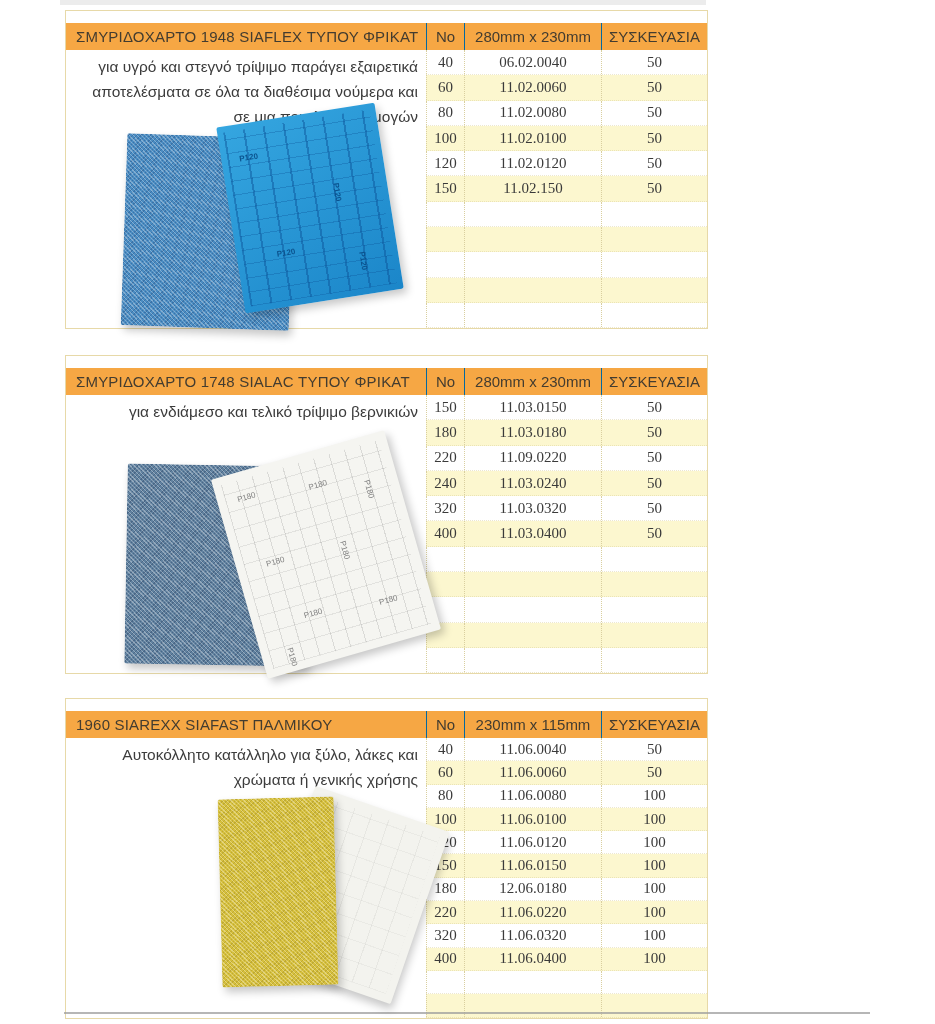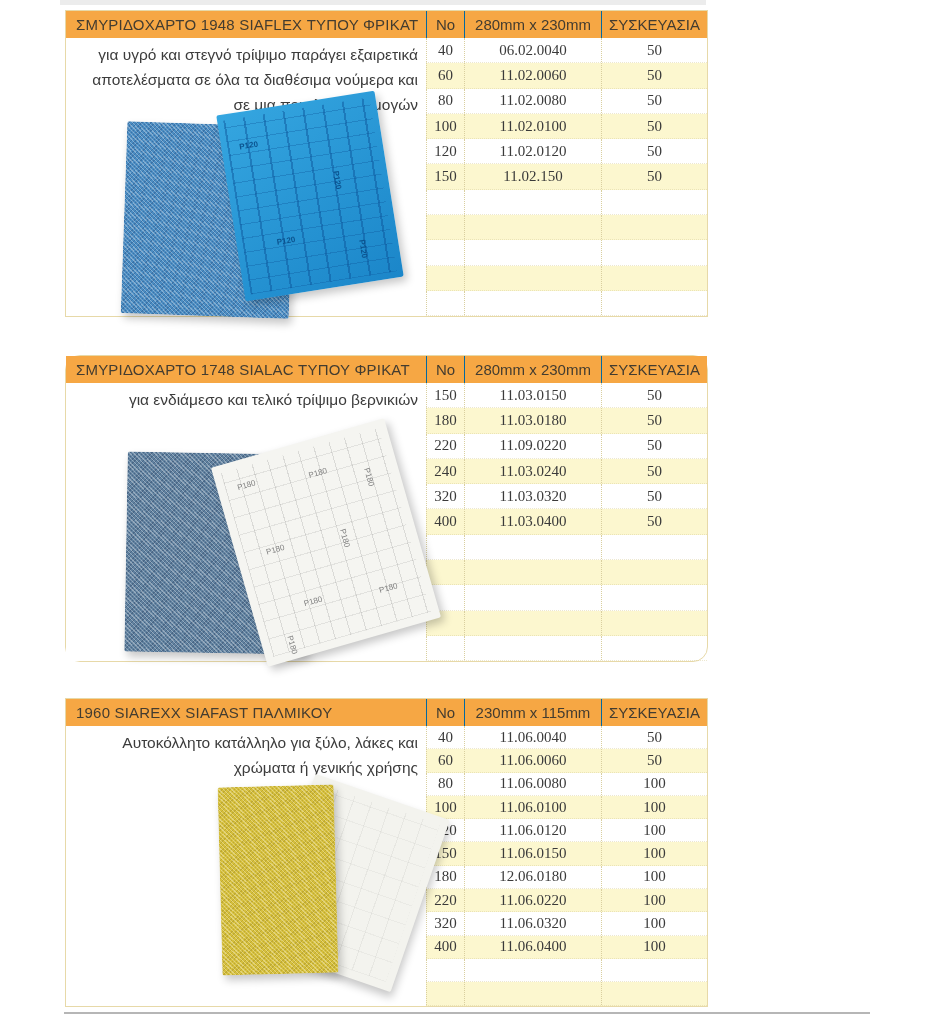--- a/index.html
+++ b/index.html
@@ -7,24 +7,24 @@
   body { font-family:"Liberation Sans", sans-serif; color:#3c3c3c; }
   .page { position:relative; width:935px; height:1024px; background:#ffffff; overflow:hidden; }
 
   
   .edge-top { position:absolute; left:60px; top:0; width:646px; height:5px; background:#ececec; }
   .edge-bottom { position:absolute; left:64px; top:1012px; width:806px; height:2px; background:#9e9e9e; opacity:.75; }
 
   
   .block { position:absolute; left:65px; width:643px; border:1px solid #e7d9a8; background:#ffffff; }
   .b1 { top:10px; }  .b1 .row { height:25.3px; }
-  .b2 { top:355px;border-radius:15px; } .b2 .row { height:25.3px; }
+  .b2 { top:355px; } .b2 .row { height:25.3px; }
   .b3 { top:698px; } .b3 .row { height:23.3px; }
 
-  .hdr { display:grid; grid-template-columns:360px 38px 137px 106px; background:#f6a744; height:27px; }
+  .hdr { display:grid; grid-template-columns:360px 38px 137px 106px; background:#f6a744; height:27px;margin-top:12px; }
   .hcell { display:flex; align-items:center; justify-content:center; font-size:15px; color:#433c30; }
   .hcell.title { justify-content:flex-start; padding-left:10px; letter-spacing:.2px; }
   .hcell + .hcell { border-left:1px solid #0369a1; }
 
   .body { display:grid; grid-template-columns:360px 281px;text-align:right; }
   .desc-cell { position:relative; background:#ffffff; }
   .desc { padding:4px 8px 0 8px; font-size:15.5px; line-height:25px; color:#3c3c3c; }
 
   .rows { display:block;font-family:Liberation Serif, serif; }
   .row { display:grid; grid-template-columns:38px 137px 106px; border-bottom:1px dotted rgba(214,203,150,.45); }

